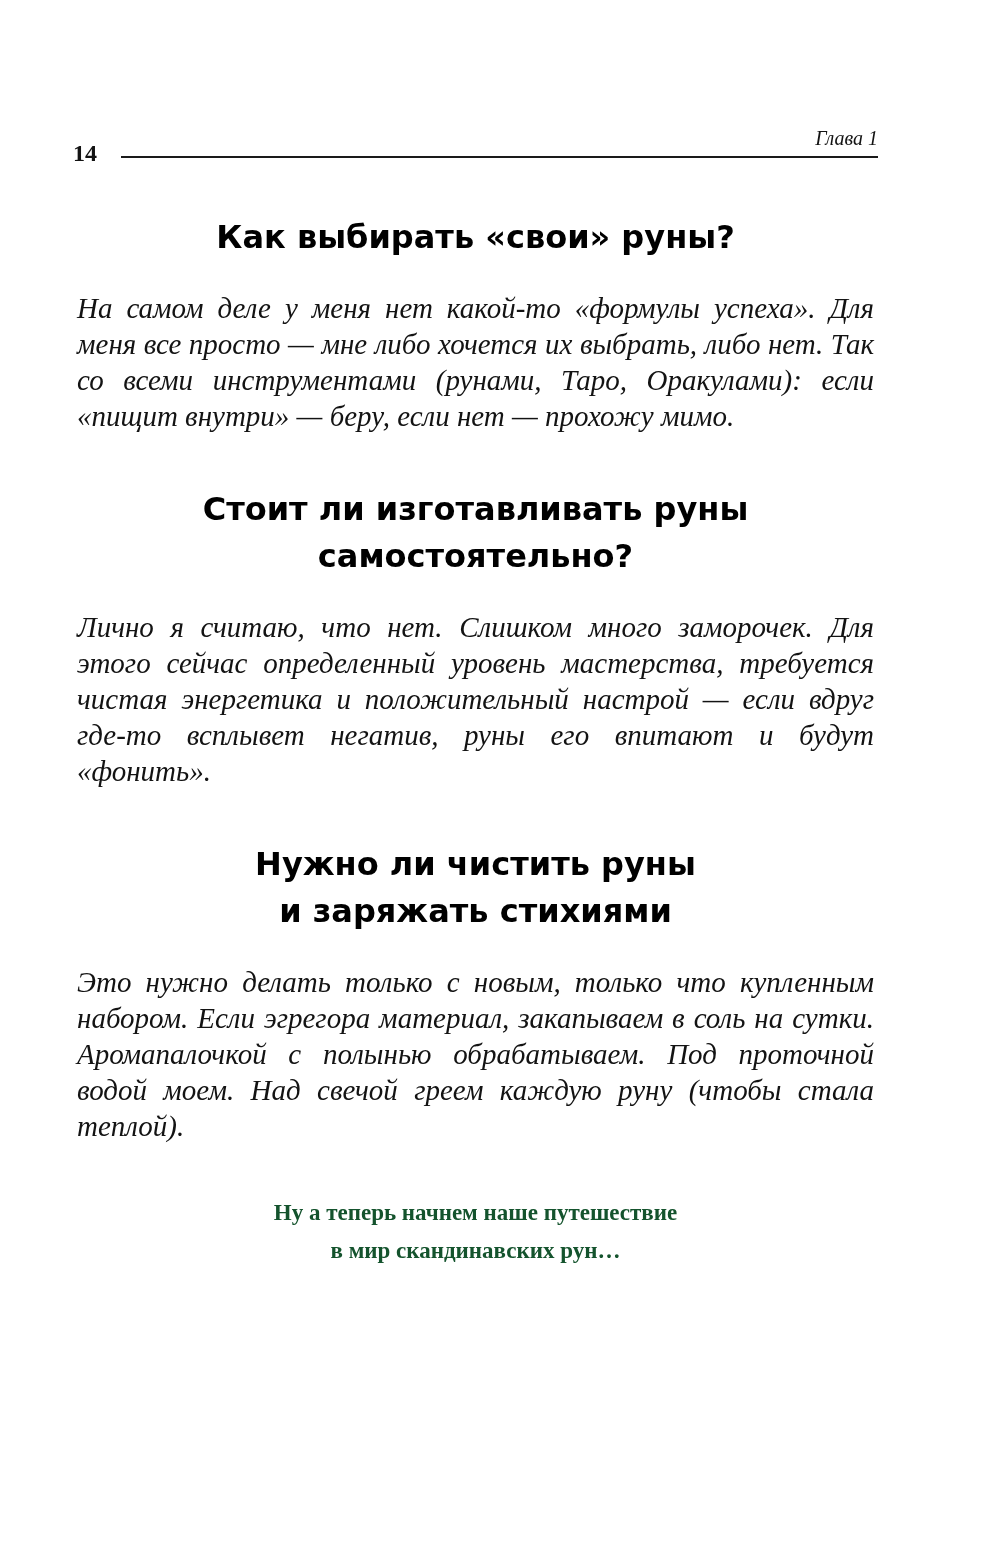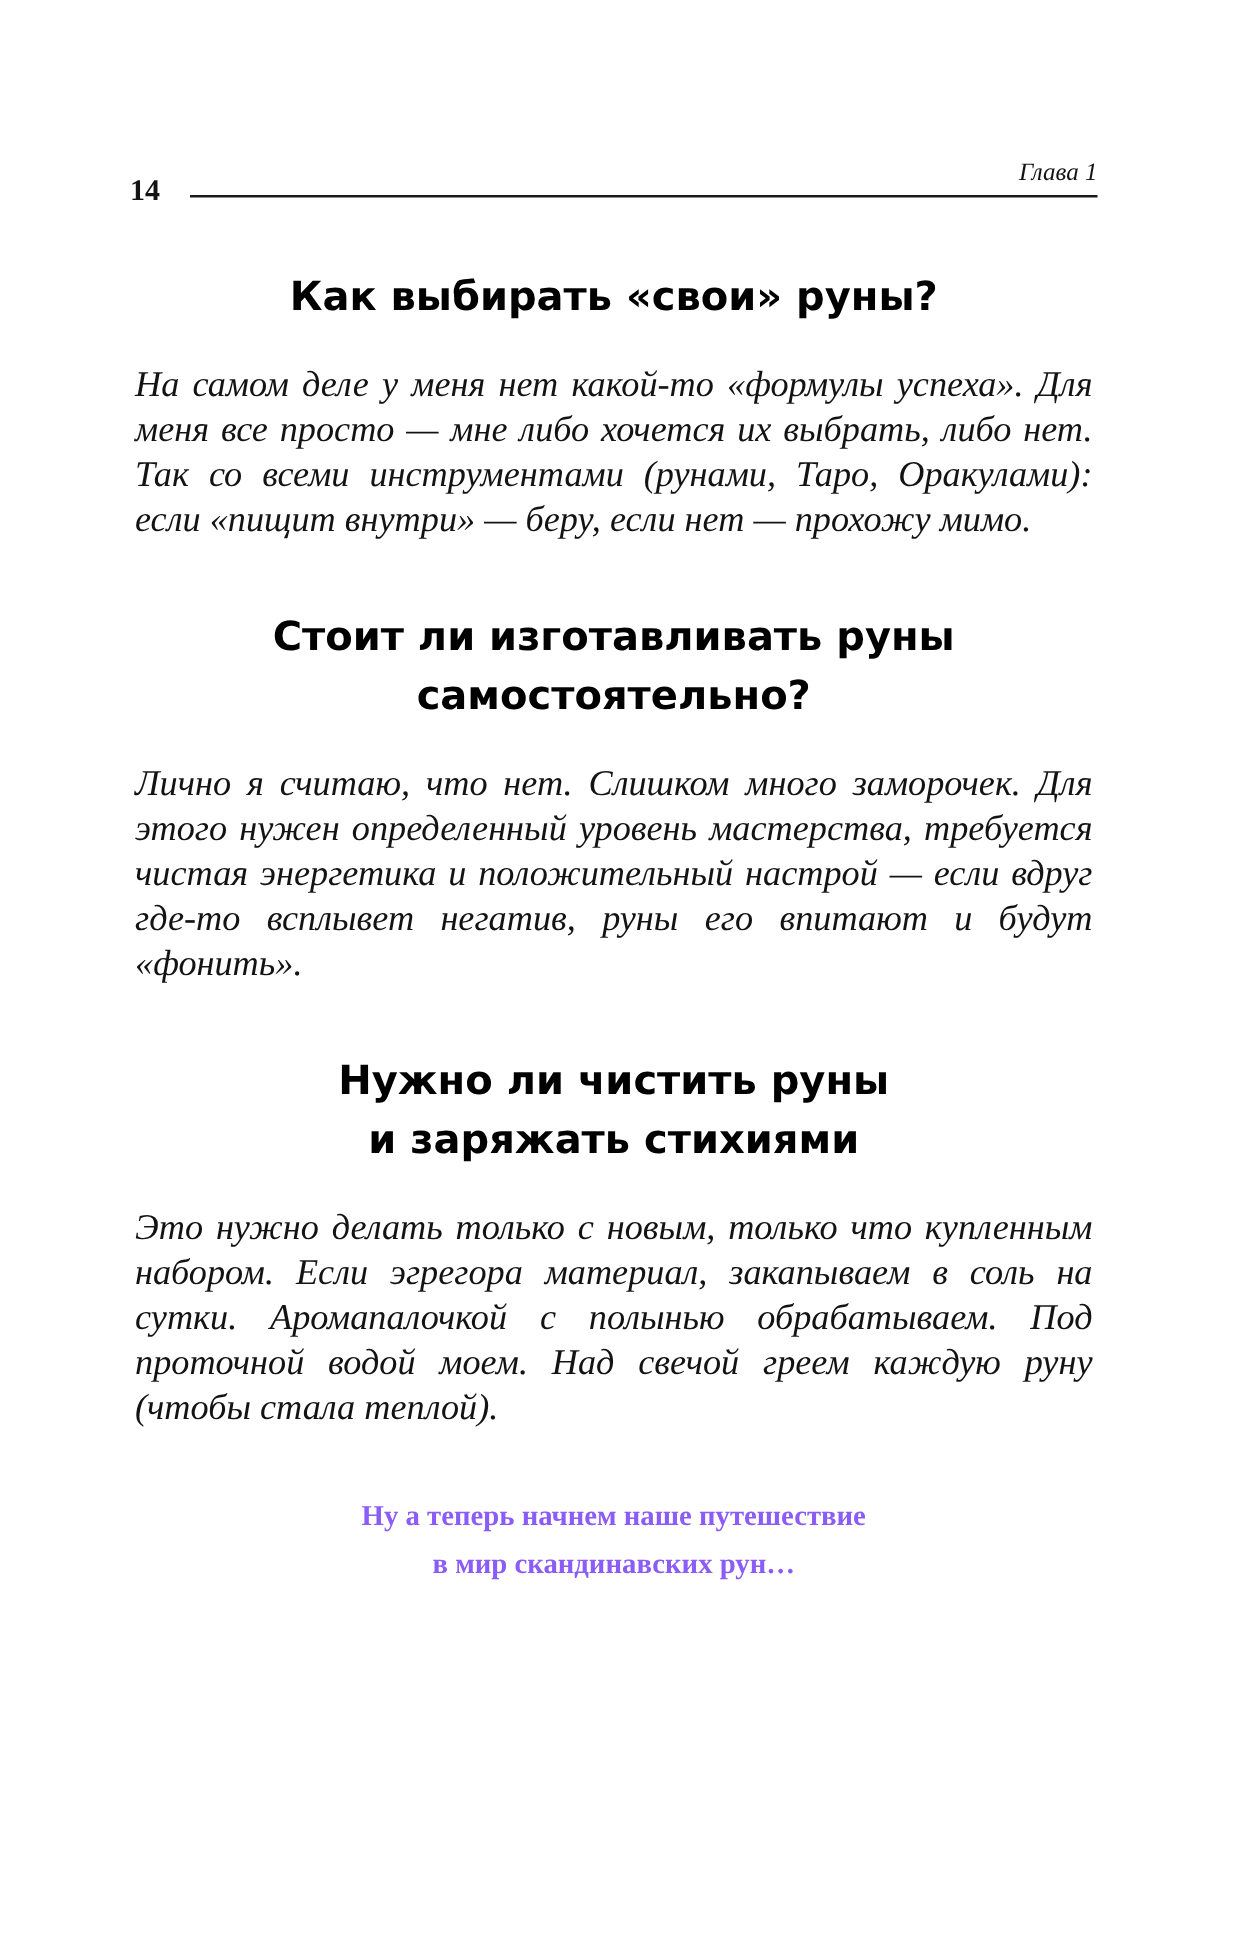--- a/index.html
+++ b/index.html
@@ -6,21 +6,21 @@
     margin: 0;
     padding: 0;
     background: #ffffff;
   }
   .page {
     position: relative;
     width: 1000px;
     height: 1552px;
     box-sizing: border-box;
     background: #ffffff;
-    padding: 128px 122px 40px 104px;
+    padding: 128px 122px 40px 73px;
     font-family: "Liberation Serif", serif;
     color: #131313;
     overflow: hidden;
   }
   
   .page-header {
     display: flex;
     align-items: flex-end;
     margin-bottom: 56px;
   }
@@ -68,21 +68,21 @@
     text-indent: 42px;
   }
   
   .closing {
     margin-top: 50px;
     text-align: center;
     font-weight: bold;
     font-size: 23px;
     line-height: 38px;
     white-space: pre-line;
-    color: #8b5cf6;
+    color: #14532d;
   }
 </style>
 </head>
 <body>
 
 <div class="page">
 
   <header class="page-header">
     <span class="page-number">14</span>
     <div class="header-rest">
@@ -91,21 +91,21 @@
   </header>
 
   <section class="section">
     <h1 class="section-heading">Как выбирать «свои» руны?</h1>
     <p class="para">На самом деле у меня нет какой-то «формулы успеха». Для меня все просто — мне либо хочется их выбрать, либо нет. Так со всеми инструментами (рунами, Таро, Оракулами): если «пищит внутри» — беру, если нет — прохожу мимо.</p>
   </section>
 
   <section class="section">
     <h1 class="section-heading">Стоит ли изготавливать руны
 самостоятельно?</h1>
-    <p class="para">Лично я считаю, что нет. Слишком много заморочек. Для этого нужен определенный уровень мастерства, требуется чистая энергетика и положительный настрой — если вдруг где-то всплывет негатив, руны его впитают и будут «фонить».</p>
+    <p class="para">Лично я считаю, что нет. Слишком много заморочек. Для этого сейчас определенный уровень мастерства, требуется чистая энергетика и положительный настрой — если вдруг где-то всплывет негатив, руны его впитают и будут «фонить».</p>
   </section>
 
   <section class="section">
     <h1 class="section-heading">Нужно ли чистить руны
 и заряжать стихиями</h1>
     <p class="para">Это нужно делать только с новым, только что купленным набором. Если эгрегора материал, закапываем в соль на сутки. Аромапалочкой с полынью обрабатываем. Под проточной водой моем. Над свечой греем каждую руну (чтобы стала теплой).</p>
   </section>
 
   <p class="closing">Ну а теперь начнем наше путешествие
 в мир скандинавских рун…</p>

